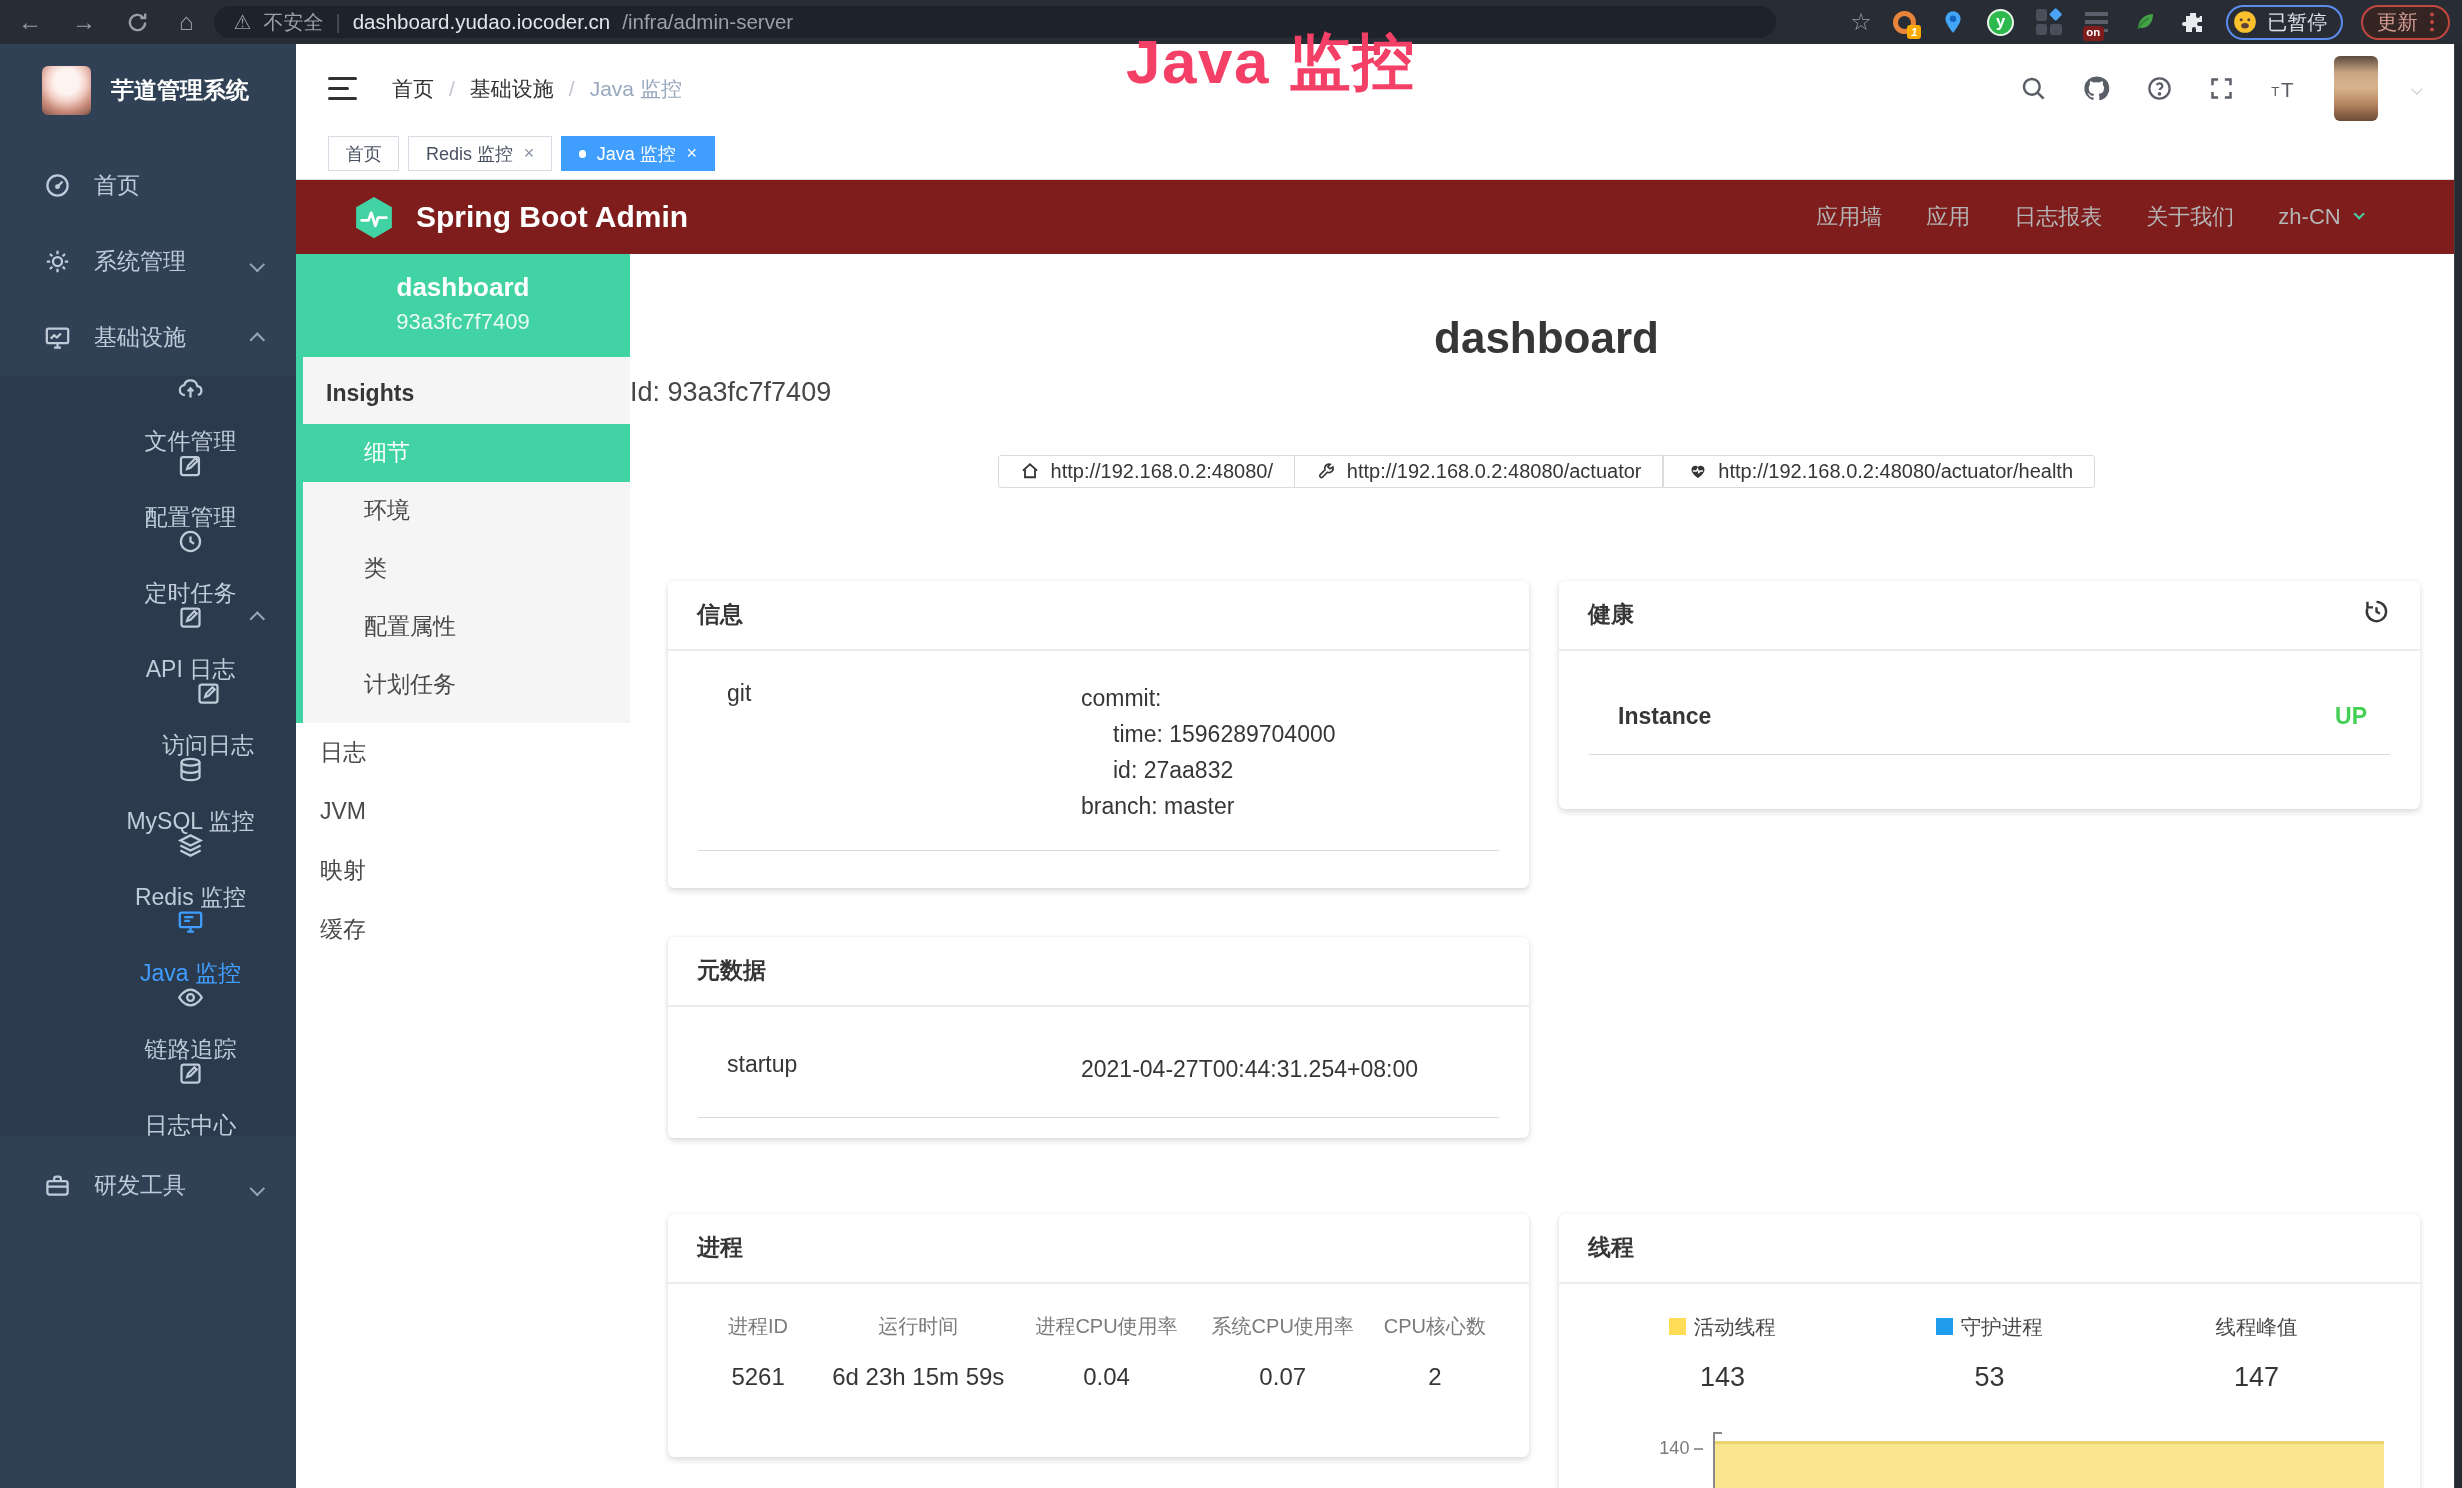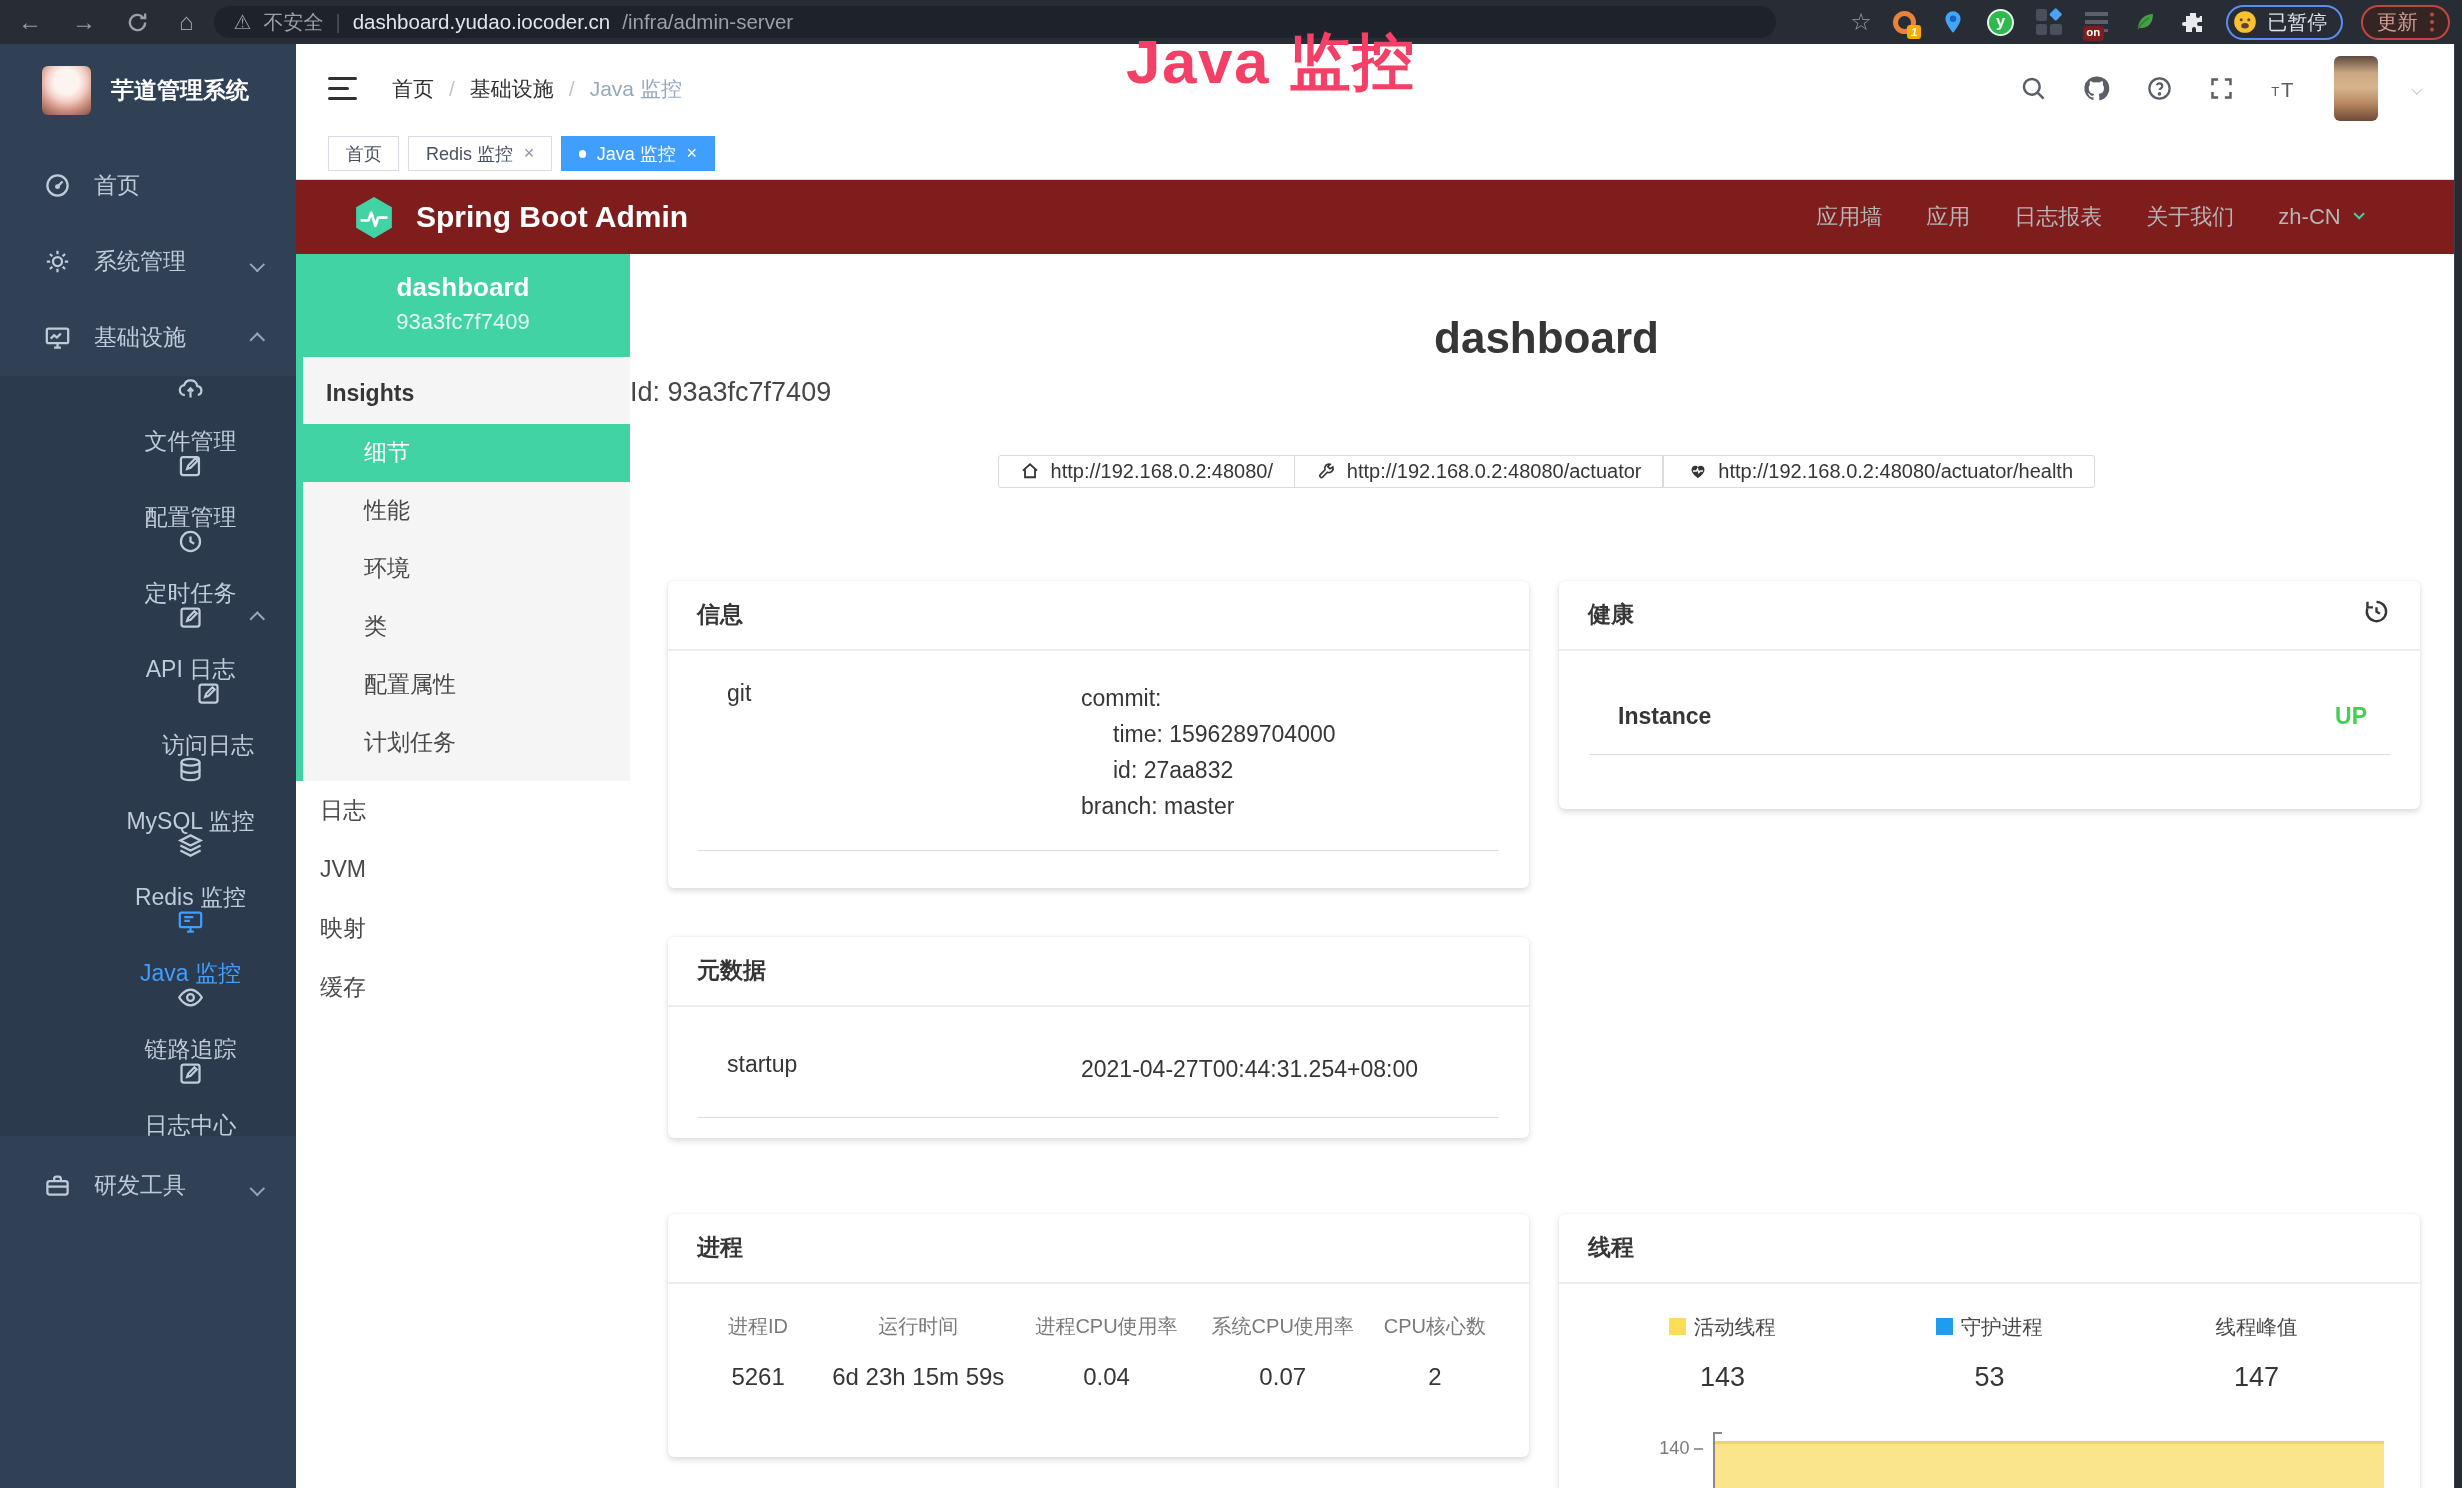--- a/index.html
+++ b/index.html
@@ -449,21 +449,20 @@
 
       <div id="sba-body">
         <div id="sba-side">
           <div class="inst-box">
             <div class="inst-name">dashboard</div>
             <div class="inst-id">93a3fc7f7409</div>
           </div>
           <div class="insights">
             <div class="insights-label">Insights</div>
             <div class="side-item active">细节</div>
-            <div class="side-item">性能</div>
             <div class="side-item">环境</div>
             <div class="side-item">类</div>
             <div class="side-item">配置属性</div>
             <div class="side-item">计划任务</div>
           </div>
           <div class="side-item root">日志</div>
           <div class="side-item root">JVM</div>
           <div class="side-item root">映射</div>
           <div class="side-item root">缓存</div>
         </div>

